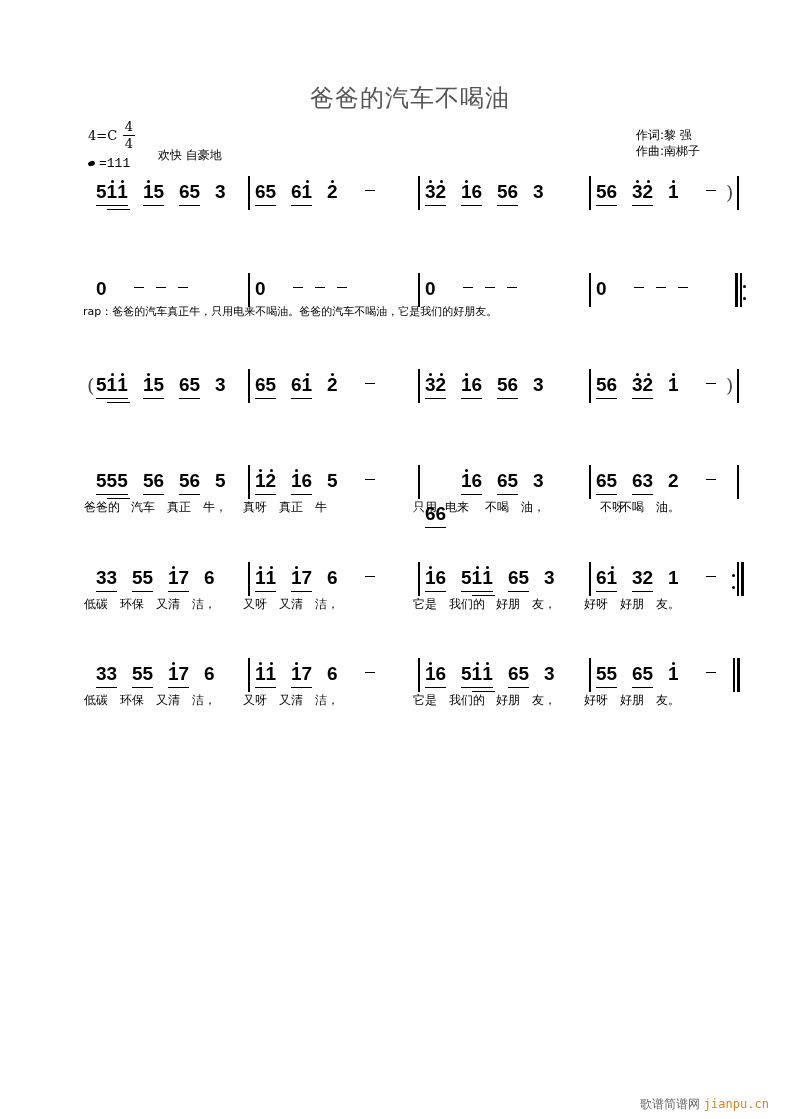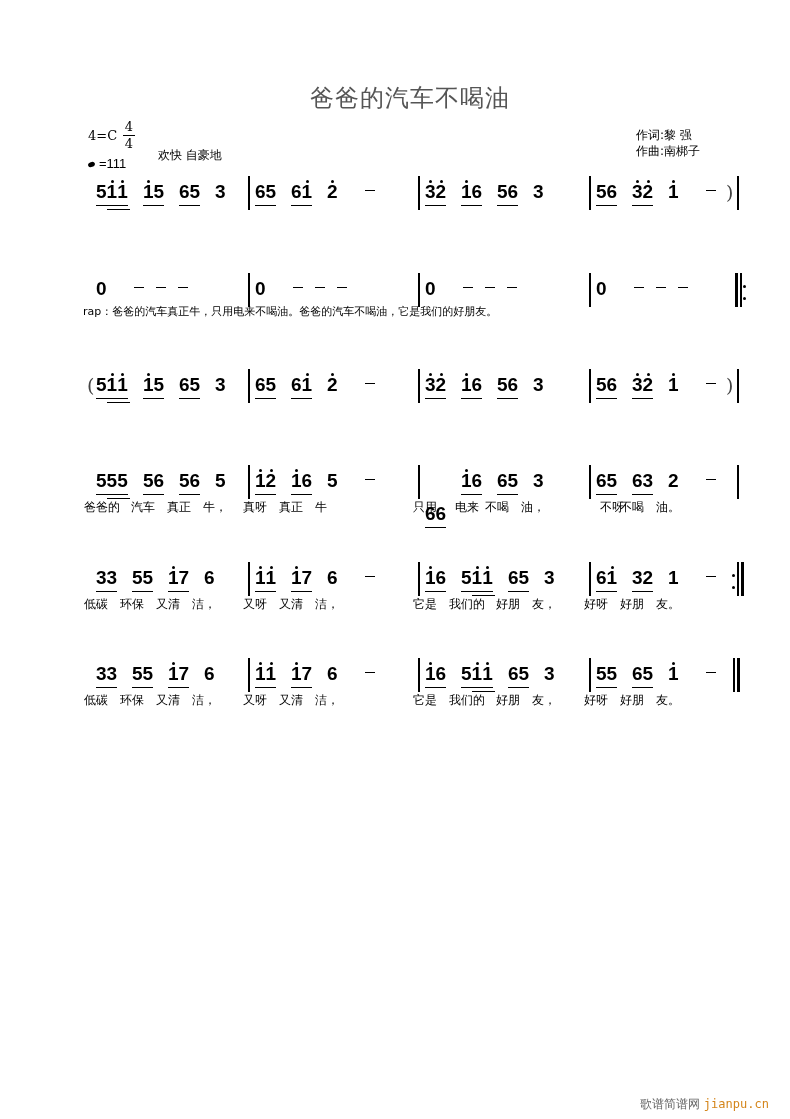--- a/index.html
+++ b/index.html
@@ -4,21 +4,21 @@
 <style>
   html, body { margin: 0; padding: 0; background: #ffffff; }
   body { width: 790px; height: 1119px; position: relative; overflow: hidden;
          font-family: "DejaVu Sans", sans-serif; color: #000; }
   .title { position: absolute; left: 0; width: 820px; top: 82px; text-align: center;
            font-family: "DejaVu Serif", serif; font-size: 24px; color: #555; letter-spacing: 1px; }
   .key { position: absolute; left: 88px; top: 128px; font-family: "DejaVu Serif", serif; font-size: 13px; }
   .timesig { position: absolute; left: 123px; top: 120px; font-family: "DejaVu Serif", serif;
              font-size: 13px; text-align: center; width: 12px; line-height: 14px; }
   .timesig .bar { border-top: 1px solid #000; width: 12px; margin: 1px 0; }
-  .tempo { position: absolute; left: 88px; top: 156px; font-family: Liberation Sans, sans-serif; font-size: 13px; }
+  .tempo { position: absolute; left: 88px; top: 156px; font-family: Liberation Mono, monospace; font-size: 13px; }
   .tempo .note { display: inline-block; width: 7px; height: 5px; background: #000; border-radius: 50%;
                  transform: rotate(-20deg); margin-right: 4px; vertical-align: middle; }
   .mood { position: absolute; left: 158px; top: 147px; font-size: 12px; }
   .credits { position: absolute; left: 636px; top: 127px; font-size: 12px; line-height: 16px; }
   .row { position: absolute; left: 0; width: 790px; height: 40px; }
   .n { position: absolute; top: 0; font-family: "Liberation Sans", sans-serif; font-weight: bold;
        font-size: 19px; line-height: 24px; white-space: nowrap; }
   .n.ul { border-bottom: 1.5px solid #000; padding-bottom: 1px; }
   .n .dot { position: relative; }
   .n .dot::after { content: ""; position: absolute; left: 50%; top: -1px; width: 3px; height: 3px;
@@ -146,21 +146,21 @@
       <div class="n" style="left: 327px;"><span>5</span></div>
       <div class="dash" style="left: 365px;"></div>
       <div class="lyr" style="left: 243px;">真呀</div>
       <div class="lyr" style="left: 279px;">真正</div>
       <div class="lyr" style="left: 315px;">牛</div>
       <div class="n ul" style="left: 425px; margin-top: 33px;"><span>6</span><span>6</span></div>
       <div class="n ul" style="left: 461px;"><span class="dot">1</span><span>6</span></div>
       <div class="n ul" style="left: 497px;"><span>6</span><span>5</span></div>
       <div class="n" style="left: 533px;"><span>3</span></div>
       <div class="lyr" style="left: 413px;">只用</div>
-      <div class="lyr" style="left: 455px;">电来</div>
+      <div class="lyr" style="left: 445px;">电来</div>
       <div class="lyr" style="left: 485px;">不喝</div>
       <div class="lyr" style="left: 521px;">油，</div>
       <div class="n ul" style="left: 596px;"><span>6</span><span>5</span></div>
       <div class="n ul" style="left: 632px;"><span>6</span><span>3</span></div>
       <div class="n" style="left: 668px;"><span>2</span></div>
       <div class="dash" style="left: 706px;"></div>
       <div class="lyr" style="left: 600px;">不呀</div>
       <div class="lyr" style="left: 620px;">不喝</div>
       <div class="lyr" style="left: 656px;">油。</div>
       <div class="barline" style="left: 248px;"></div>

